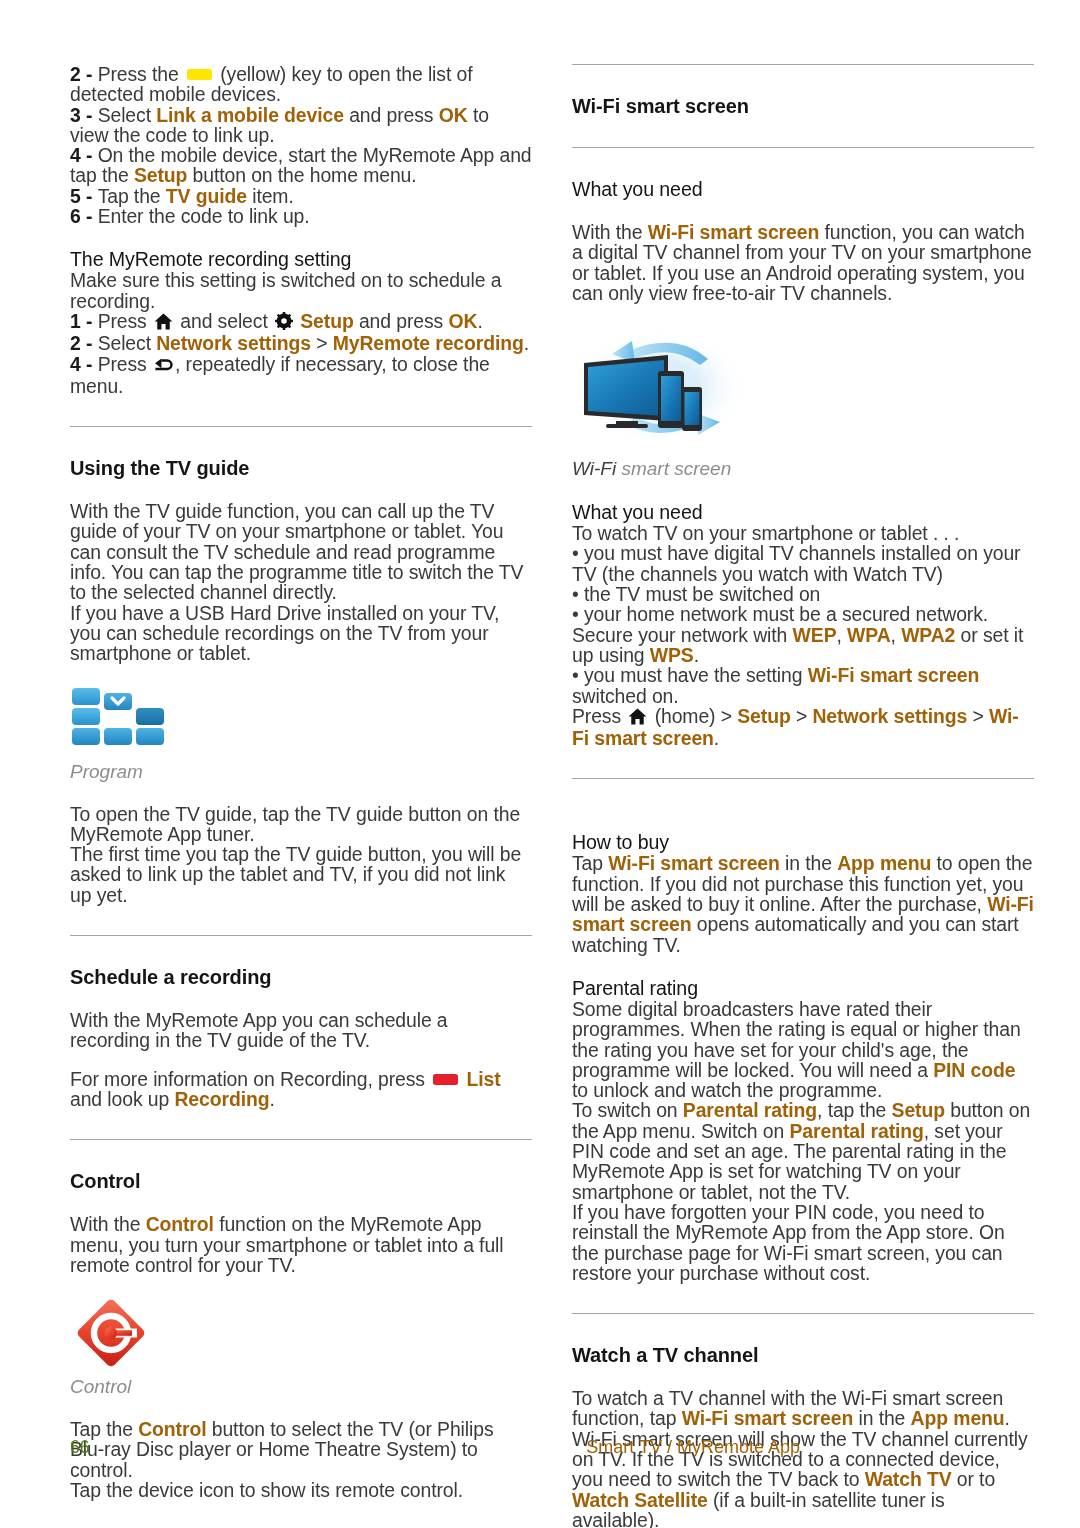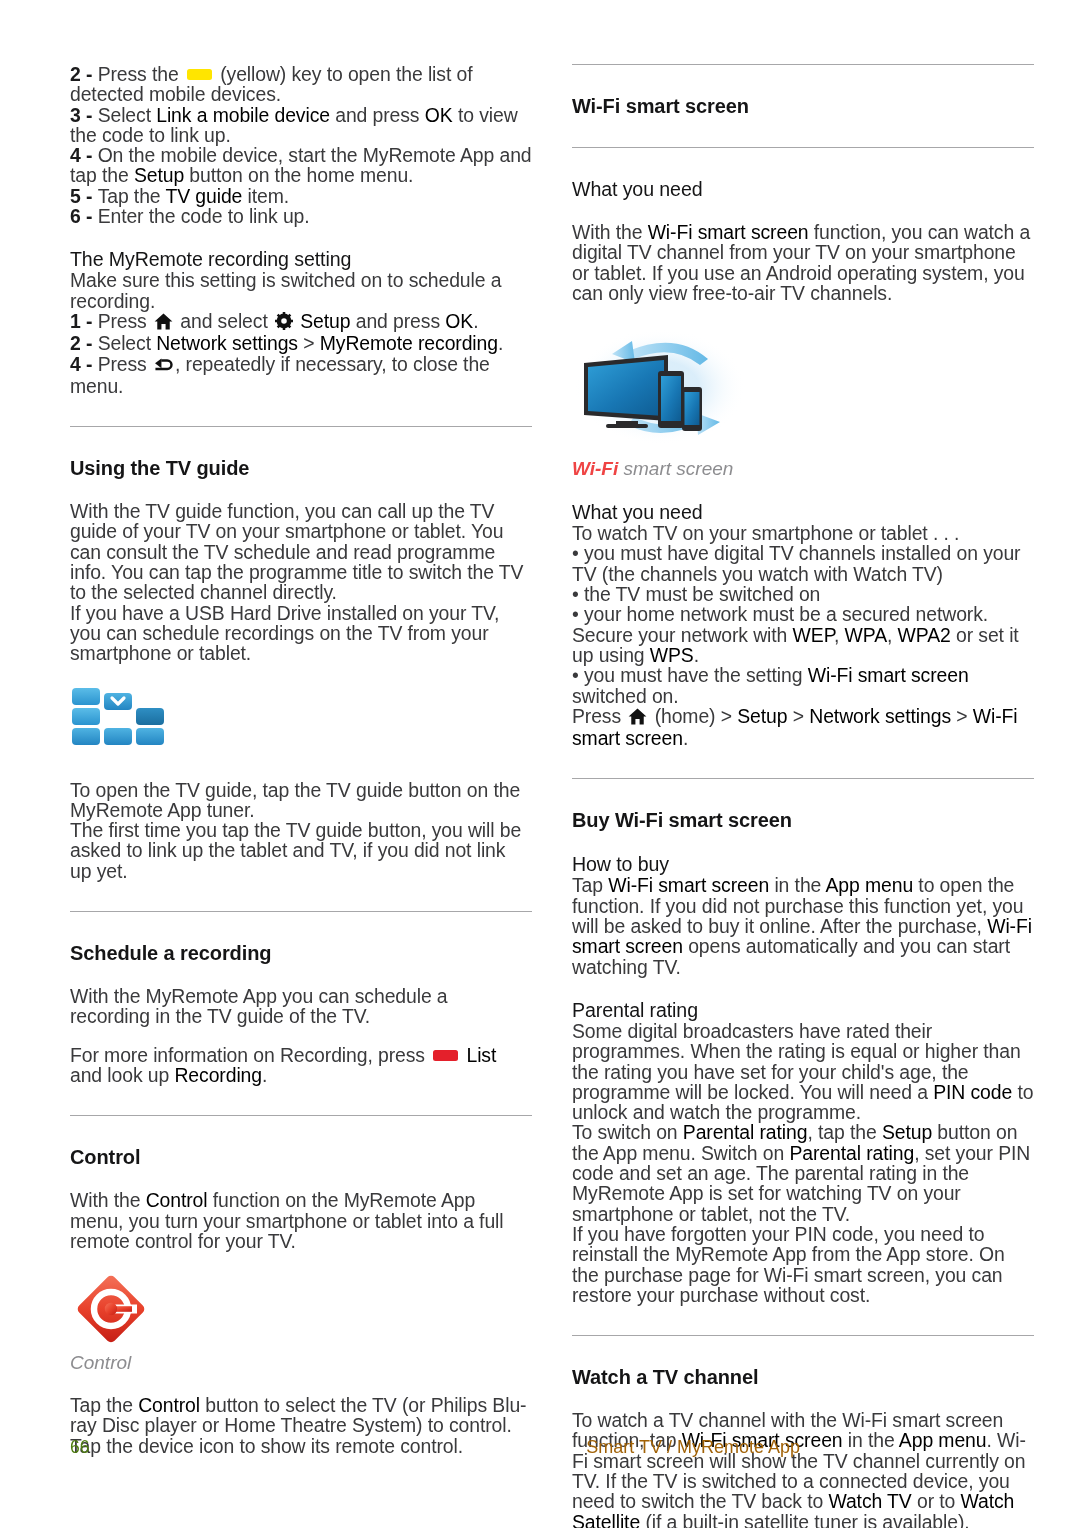--- a/index.html
+++ b/index.html
@@ -45,22 +45,22 @@
     letter-spacing: -0.1px;
     font-weight: 400;
   }
   .para + .para { margin-top: 0; }
 
   .gap-sm { height: 18px; }
   .gap-md { height: 22px; }
   .gap-lg { height: 30px; }
 
   b, strong, .b {
-    font-weight: 400;
-    color: #000000;
+    font-weight: 700;
+    color: #a16207;
   }
 
   .num {
     font-weight: 700;
     color: #1b1b1c;
   }
 
   h3.heading {
     margin: 0;
     font-size: 19.6px;
@@ -108,21 +108,21 @@
   .figure {
     position: relative;
   }
   .fig-caption {
     font-style: italic;
     color: #8d8d90;
     font-size: 19px;
     line-height: 20px;
     margin-top: 4px;
   }
-  .fig-caption .cap-b { font-weight: 700; font-style: italic; color: #ef4444; }
+  .fig-caption .cap-b { font-weight: 400; font-style: italic; color: #404040; }
 
   
   .program-icon { width: 112px; height: 72px; position: relative; }
 
   
   .control-icon { width: 82px; height: 76px; }
 
   
   .wifi-figure { width: 190px; height: 130px; }
 
@@ -226,20 +226,21 @@
             <path d="M42 12 L48 18 L54 12" fill="none" stroke="#ffffff" stroke-width="3.2" stroke-linecap="round" stroke-linejoin="round"></path>
 
             <rect x="2" y="22" width="28" height="17" rx="4" fill="url(#tileLight)"></rect>
             <rect x="66" y="22" width="28" height="17" rx="4" fill="url(#tileDark)"></rect>
 
             <rect x="2" y="42" width="28" height="17" rx="4" fill="url(#tileMid)"></rect>
             <rect x="34" y="42" width="28" height="17" rx="4" fill="url(#tileMid)"></rect>
             <rect x="66" y="42" width="28" height="17" rx="4" fill="url(#tileMid)"></rect>
           </svg>
         </div>
+        <div class="fig-caption">Program</div>
       </div>
 
       <div class="gap-md"></div>
 
       <p class="para">To open the TV guide, tap the TV guide button on the MyRemote App tuner.</p>
       <p class="para">The first time you tap the TV guide button, you will be asked to link up the tablet and TV, if you did not link up yet.</p>
 
       <div class="gap-lg"></div>
       <hr class="rule">
       <div class="gap-lg"></div>
@@ -370,21 +371,20 @@
       <p class="para">• <span>you must have the setting </span><b>Wi-Fi smart screen</b><span> switched on.</span></p>
 
       <p class="para"><span>Press </span><span class="ico"><svg width="19" height="17" viewBox="0 0 20 18">
               <path d="M10 0.6 L19.4 9.1 L16.6 9.1 L16.6 17.4 L12.2 17.4 L12.2 11.6 L7.8 11.6 L7.8 17.4 L3.4 17.4 L3.4 9.1 L0.6 9.1 Z" fill="#111"></path>
             </svg></span><span> (home) &gt; </span><b>Setup</b><span> &gt; </span><b>Network settings</b><span> &gt; </span><b>Wi-Fi smart screen</b><span>.</span></p>
 
       <div class="gap-lg"></div>
       <hr class="rule">
       <div class="gap-lg"></div>
 
-      <h2 class="section-title">Buy Wi-Fi smart screen</h2>
       <div class="gap-md"></div>
       <h3 class="heading">How to buy</h3>
       <p class="para"><span>Tap </span><b>Wi-Fi smart screen</b><span> in the </span><b>App menu</b><span> to open the function. If you did not purchase this function yet, you will be asked to buy it online. After the purchase, </span><b>Wi-Fi smart screen</b><span> opens automatically and you can start watching TV.</span></p>
 
       <div class="gap-md"></div>
 
       <h3 class="heading">Parental rating</h3>
       <p class="para"><span>Some digital broadcasters have rated their programmes. When the rating is equal or higher than the rating you have set for your child's age, the programme will be locked. You will need a </span><b>PIN code</b><span> to unlock and watch the programme.</span></p>
       <p class="para"><span>To switch on </span><b>Parental rating</b><span>, tap the </span><b>Setup</b><span> button on the App menu. Switch on </span><b>Parental rating</b><span>, set your PIN code and set an age. The parental rating in the MyRemote App is set for watching TV on your smartphone or tablet, not the TV.</span></p>
       <p class="para">If you have forgotten your PIN code, you need to reinstall the MyRemote App from the App store. On the purchase page for Wi-Fi smart screen, you can restore your purchase without cost.</p>

